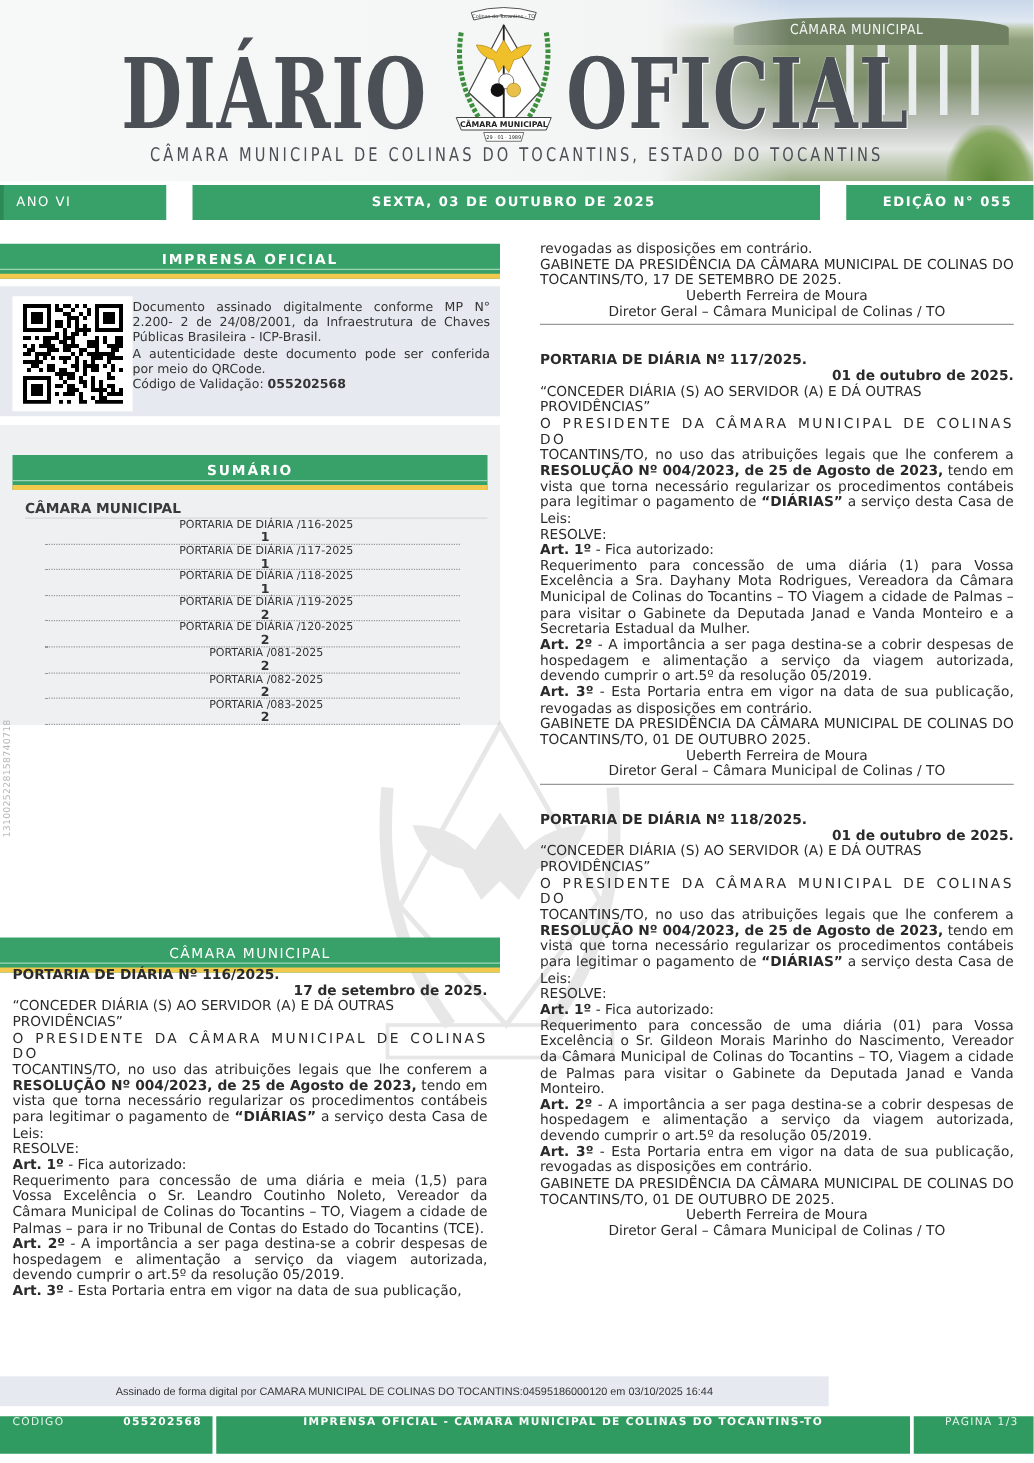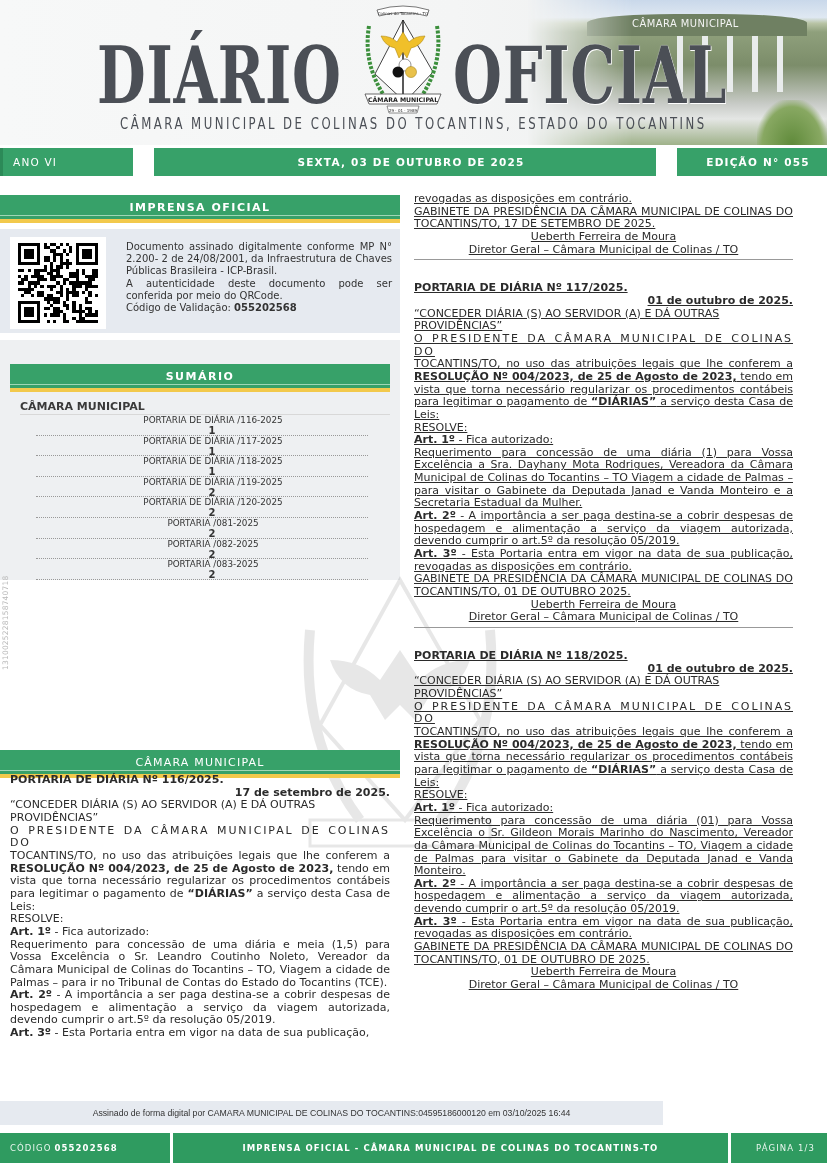--- a/index.html
+++ b/index.html
@@ -32,21 +32,21 @@
 
   
   .left { position: absolute; left: 0; top: 195px; width: 400px; }
   .sec-head { height: 28px; background: #37a169; border-bottom: 4px solid #f2c94c; color: #fff; display: flex; align-items: center; justify-content: center; font-size: 11px; font-weight: bold; letter-spacing: 1.5px; position: relative; }
   .sec-head::after { content: ""; position: absolute; left: 0; right: 0; bottom: 3px; height: 1px; background: #9fd7b6; }
   .sec-head.thin { font-weight: normal; letter-spacing: 1.2px; }
   .imprensa-box { background: #e6eaf0; padding: 14px 8px 10px; text-align: center; }
   .imprensa-box p { font-size: 11px; margin-bottom: 14px; color: #333; }
   .imprensa-box p.b { font-weight: bold; }
   .imprensa-box p:last-child { margin-bottom: 4px; }
-  .qr-box { background: #e6eaf0; margin-top: 6px; padding: 8px 8px 8px 10px; display: flex; gap: 20px; height: 104px; }
+  .qr-box { background: #e6eaf0; margin-top: 6px; padding: 8px 8px 8px 10px; display: flex; gap: 0; height: 104px; }
   .qr { width: 96px; height: 92px; background: #fff; padding: 6px; flex: none; }
   .qr svg { width: 84px; height: 80px; display: block; }
   .qr-text { font-size: 10px; line-height: 12.2px; text-align: justify; color: #333; padding-top: 4px; }
   .qr-text b { font-weight: bold; }
 
   .sumario { margin-top: 7px; background: #eef0f2; padding: 20px 10px 12px; height: 240px; }
   .sumario .sec-head { margin: 4px 0 0 0; }
   .sum-cat { font-size: 11px; font-weight: bold; color: #3a3a3a; margin: 8px 0 0 10px; padding-bottom: 1px; border-bottom: 1px solid #d8d8d8; }
   .sum-row { display: flex; justify-content: space-between; margin-left: 26px; height: 20.6px; align-items: center; font-size: 8.8px; color: #333; position: relative; flex-direction: column; }
   .sum-row::after { content: ""; position: absolute; left: 0; right: 22px; bottom: 0; border-bottom: 1px dotted #999; }
@@ -59,28 +59,28 @@
   
   .doc { font-size: 11px; line-height: 12.65px; color: #2b2b2b; text-align: justify; }
   .doc .title { font-weight: bold; font-size: 11px; }
   .doc .date { font-weight: bold; text-align: right; }
   .doc .center { text-align: center; }
   .doc .spaced { letter-spacing: 1.9px; }
   .doc b { font-weight: bold; }
   .doc .sep { border-bottom: 1px solid #999; height: 4px; margin-bottom: 15px; }
 
   .doc-left { position: absolute; left: 10px; top: 774px; width: 380px; }
-  .doc-right { position: absolute; left: 414px; top: 193px; width: 379px; text-decoration: underline; }
+  .doc-right { position: absolute; left: 432px; top: 193px; width: 379px; }
 
   .watermark { position: absolute; left: 300px; top: 570px; width: 200px; height: 320px; opacity: 0.09; }
 
   
   .sig-bar { position: absolute; left: 0; top: 1101px; width: 663px; height: 24px; background: #e6eaf0; display: flex; align-items: center; justify-content: center; font-family: "Liberation Sans", sans-serif; font-size: 8.7px; color: #333; }
   .bottombar { position: absolute; left: 0; top: 1133px; width: 827px; height: 30px; display: flex; gap: 3px; }
-  .bottombar > div { background: #2f9b60; color: #e9f6ee; height: 30px; display: flex; align-items: center; font-size: 8.5px; letter-spacing: 1.1px; }
+  .bottombar > div { background: #2f9b60; color: #e9f6ee; height: 30px; display: flex; font-size: 8.5px; letter-spacing: 1.1px; gap: 44px; }
   .bottombar .codigo { width: 170px; padding-left: 10px; }
   .bottombar .codigo b { font-weight: bold; color: #fff; margin-left: 3px; }
   .bottombar .mid { flex: 1; justify-content: center; font-weight: bold; color: #fff; }
   .bottombar .pagina { width: 96px; justify-content: flex-end; padding-right: 12px; }
 </style>
 </head>
 <body>
 
 <header class="masthead">
   <div class="photo">

